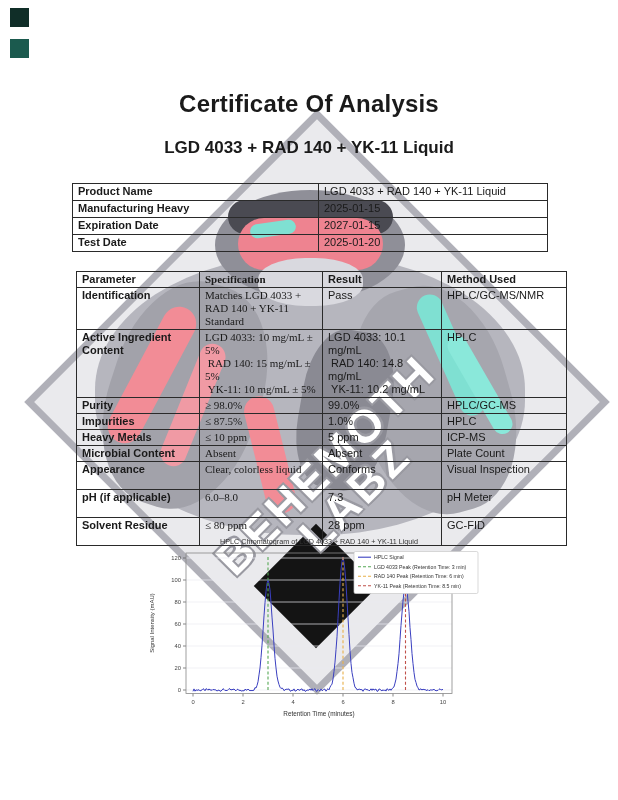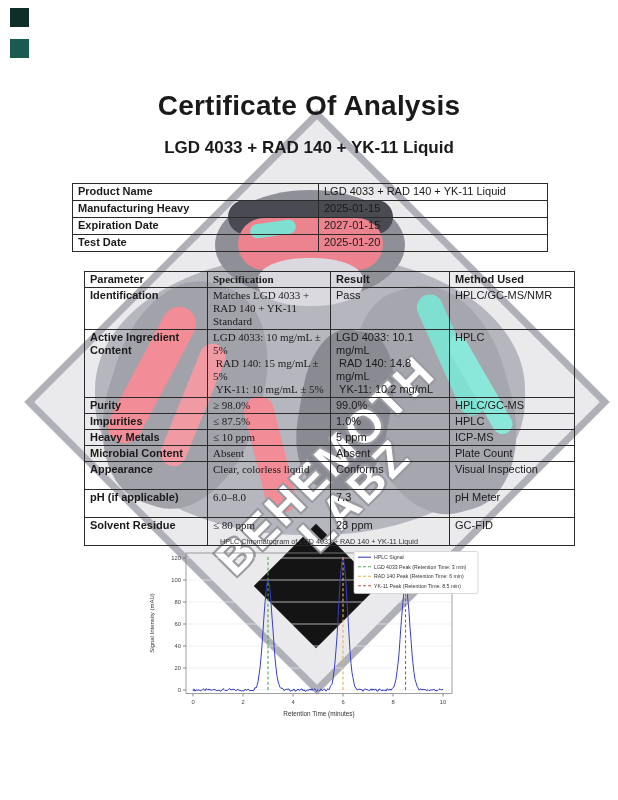--- a/index.html
+++ b/index.html
@@ -6,21 +6,21 @@
   body{
     width:618px;height:800px;position:relative;background:#ffffff;
     font-family:"Liberation Sans","DejaVu Sans",sans-serif;color:#1a1a1a;
     overflow:hidden;
   }
   .corner-mark{position:absolute;width:19px;height:19px;}
   #corner-mark-top{left:10px;top:8px;background:#102e28;}
   #corner-mark-bottom{left:10px;top:39px;background:#1b5a4e;}
 
   .page-title{position:absolute;left:0;top:90px;width:618px;text-align:center;
-    font-size:28px;font-weight:bold;letter-spacing:0.2px;}
+    font-size:24px;font-weight:bold;letter-spacing:0.2px;}
   .page-subtitle{position:absolute;left:0;top:138px;width:618px;text-align:center;
     font-size:17px;font-weight:bold;}
 
   
   #watermark{position:absolute;left:0;top:0;width:618px;height:800px;z-index:0;overflow:hidden;}
   .wm{position:absolute;}
   .wm-diamond{left:110px;top:195px;width:400px;height:400px;transform:rotate(45deg);
     border:7px solid #b0b0b8;background:rgba(200,200,207,0.38);}
   .wm-body{left:95px;top:255px;width:430px;height:280px;border-radius:48%;background:#b6b6be;}
   .wm-shoulder-l{left:110px;top:280px;width:150px;height:230px;border-radius:45%;
@@ -53,21 +53,21 @@
     text-shadow:-2px -2px 0 #9a9aa2,2px -2px 0 #9a9aa2,-2px 2px 0 #9a9aa2,2px 2px 0 #9a9aa2;}
 
   
   table{border-collapse:collapse;background:transparent;z-index:2;position:absolute;
     font-size:11px;line-height:1.18;table-layout:fixed;}
   td,th{border:1px solid #2a2a2a;padding:1px 5px;vertical-align:top;text-align:left;
     background:transparent;overflow:hidden;}
   #info-table{left:72px;top:183px;width:476px;}
   #info-table td{height:14px;margin-left:46px;}
   #info-table td.lbl{width:235px;font-weight:bold;}
-  #results-table{left:84px;top:271px;width:476px;}
+  #results-table{left:76px;top:271px;width:476px;}
   #results-table th{font-weight:bold;height:13px;}
   #results-table .c0{width:112px;font-weight:bold;}
   #results-table .c1{width:112px;font-family:Liberation Serif, serif;}
   #results-table .c2{width:108px;}
   #results-table .c3{width:114px;}
   #results-table td{white-space:pre-wrap;}
   #results-table tr.tall td{height:25px;margin-left:40px;}
 
   
   #chart{position:absolute;left:140px;top:532px;width:340px;height:190px;z-index:3;}

